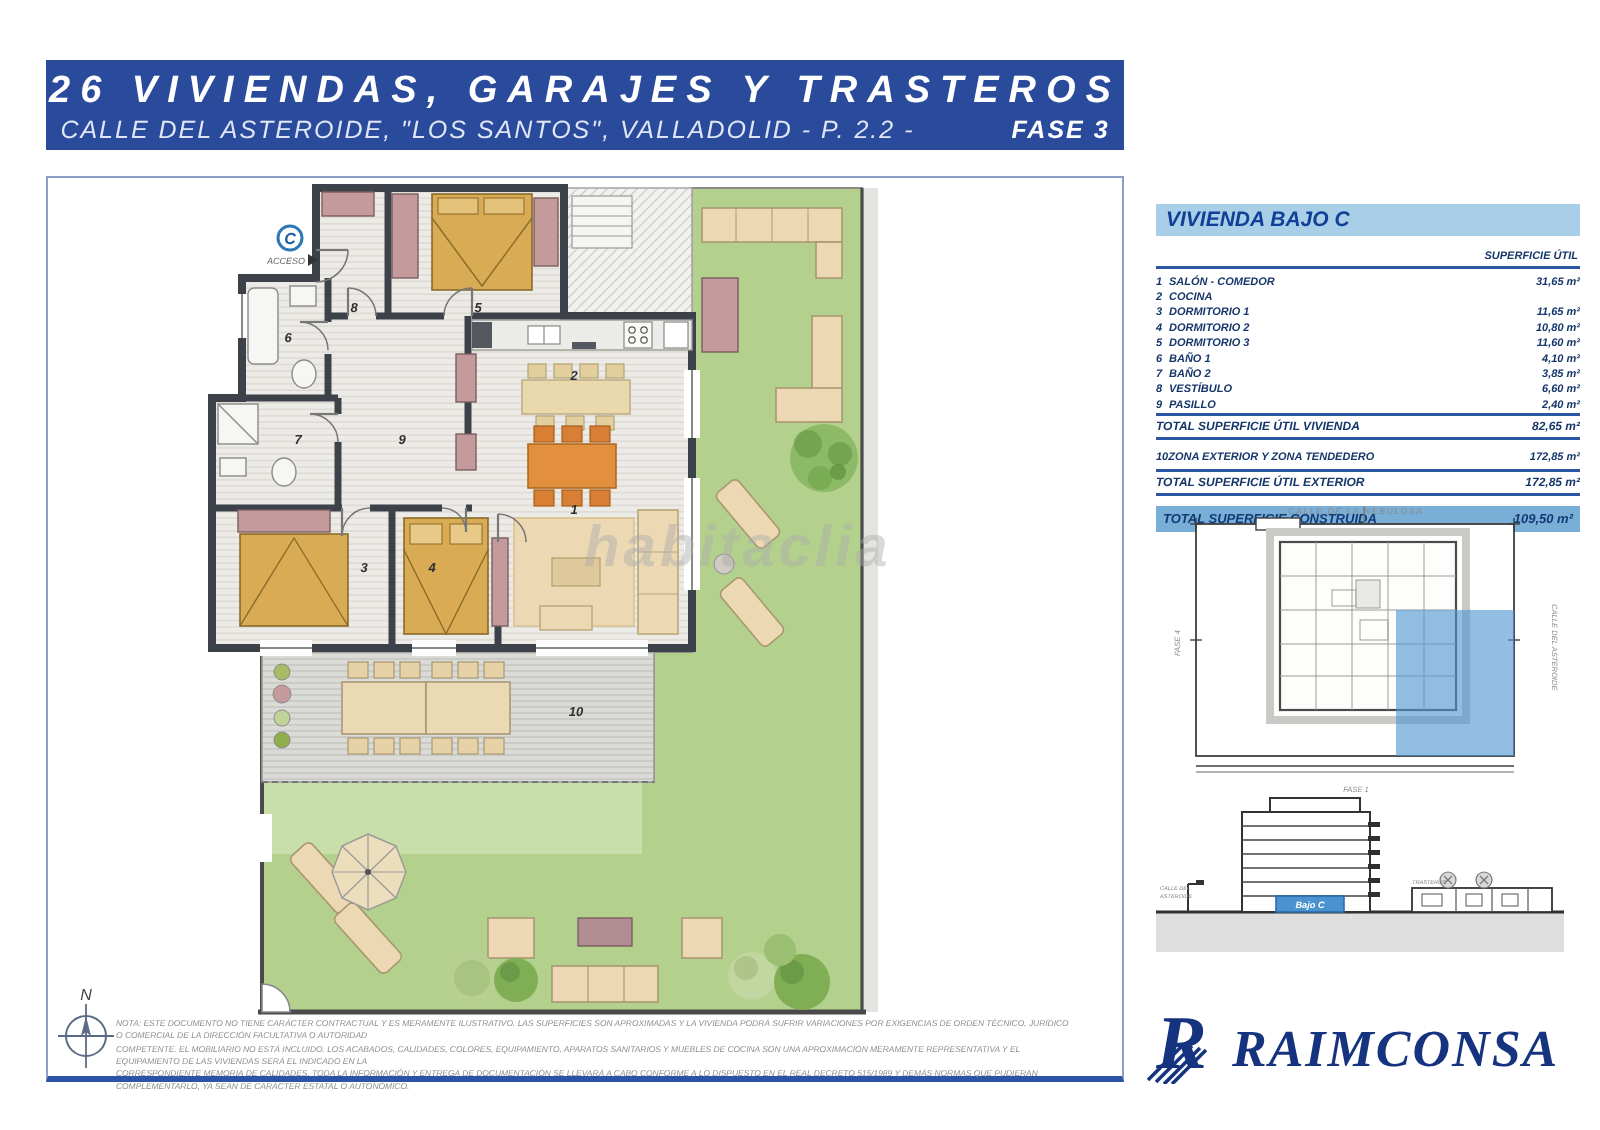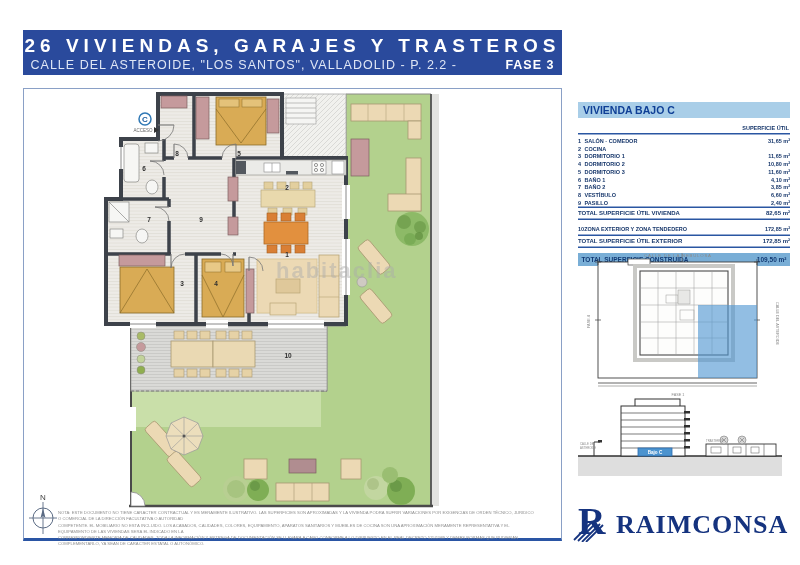--- a/index.html
+++ b/index.html
@@ -1,29 +1,29 @@
 <!DOCTYPE html>
 <html><head>
 <meta charset="utf-8">
 <style>
   html,body{margin:0;padding:0;background:#fff;}
   .page{position:relative;width:797px;height:565px;background:#fff;overflow:hidden;
-        font-family:"Liberation Sans",sans-serif;}
+        font-family:"Liberation Sans",sans-serif;font-style:italic;}
   
   .banner{position:absolute;left:23px;top:30px;width:539px;height:45px;background:#2a4a9c;
           color:#fff;text-align:center;}
   .banner .t1{margin-top:5px;font-size:19px;font-weight:bold;letter-spacing:5px;white-space:nowrap;}
   .banner .t2{margin-top:1px;font-size:12.5px;letter-spacing:1px;white-space:nowrap;color:#dfe6f5;}
   .banner .t2 b{color:#fff;margin-left:44px;}
   
   .frame{position:absolute;left:23px;top:88px;width:537px;height:449px;
          border:1px solid #8aa0c6;border-bottom:3px solid #2a55a4;background:#fff;}
   .frame svg{position:absolute;left:0;top:0;}
   
-  .watermark{position:absolute;left:276px;top:258px;font-size:22px;font-weight:bold;
+  .watermark{position:absolute;left:292px;top:258px;font-size:29px;font-weight:bold;
              letter-spacing:2px;color:rgba(170,170,170,0.45);pointer-events:none;}
   
   .sidebar{position:absolute;left:578px;top:102px;width:212px;}
   .s2{width:424px;transform:scale(.5);transform-origin:0 0;color:#17376b;}
   .panel-title{height:32px;line-height:32px;background:#a9cee8;color:#0f3f96;
                font-size:21px;font-weight:bold;padding-left:10px;}
   .colhead{margin-top:14px;text-align:right;font-size:11px;font-weight:bold;padding-right:2px;margin-bottom:4px;}
   .rule{border-top:3px solid #2a56a2;}
   .rows{padding-top:5px;}
   .row{display:flex;justify-content:space-between;align-items:center;height:15.4px;

